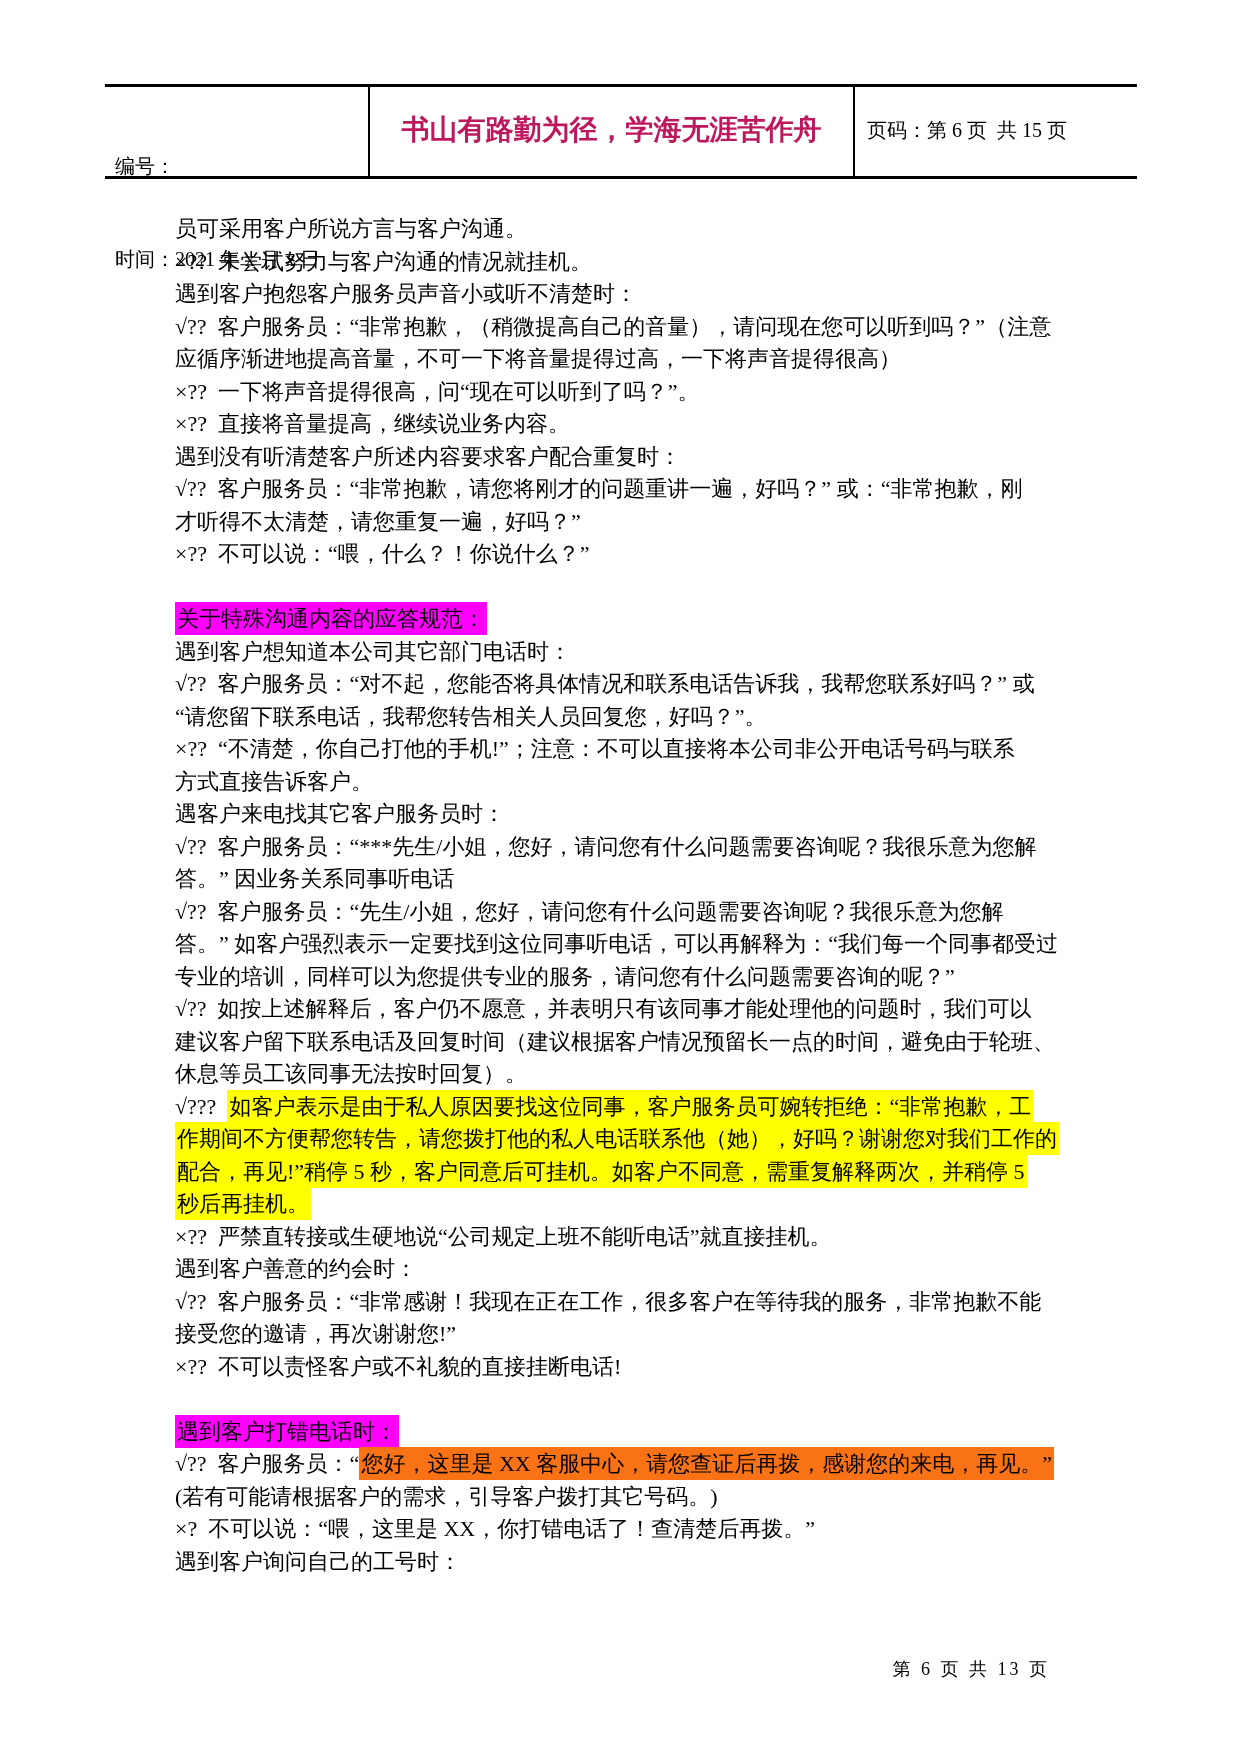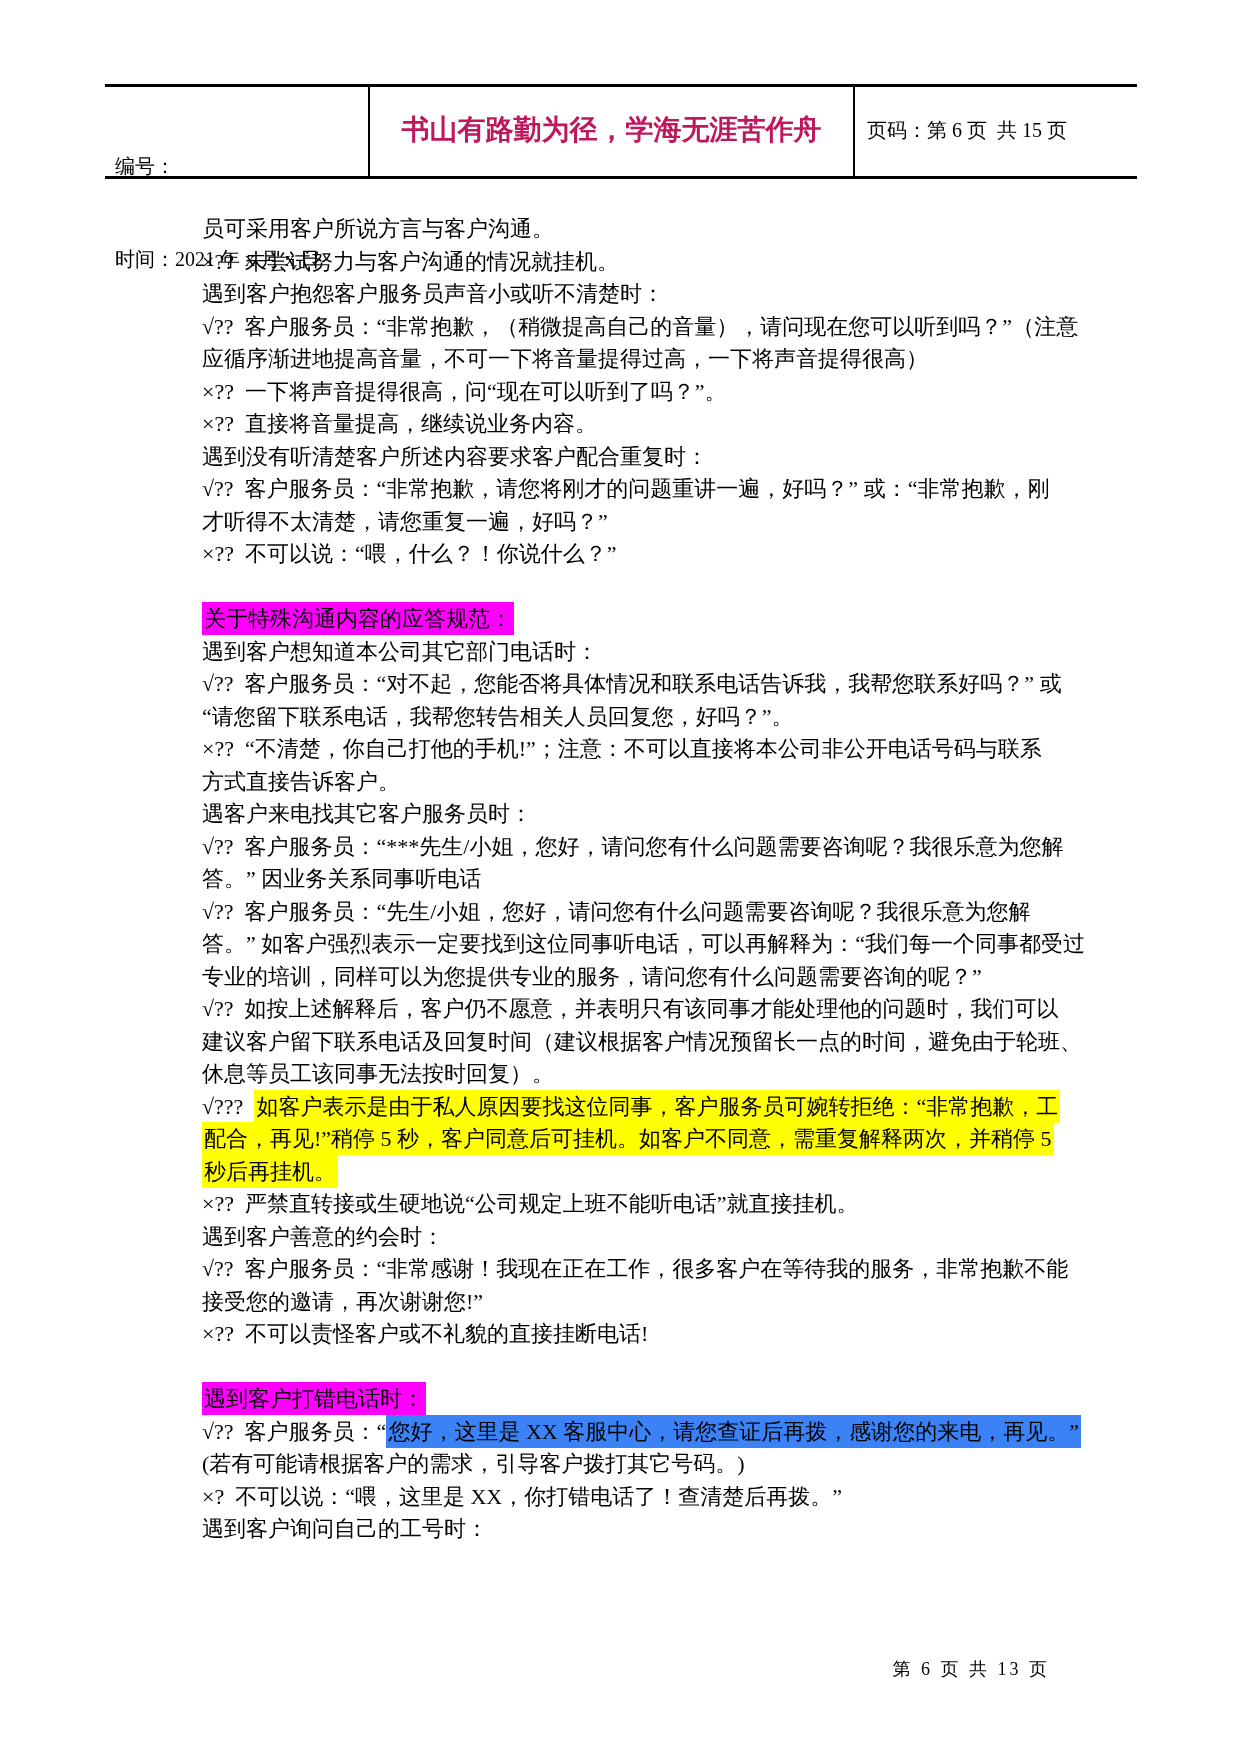--- a/index.html
+++ b/index.html
@@ -30,21 +30,21 @@
     font-size:28px; font-weight:bold; white-space:pre;
   }
   .hdr-page {
     position:absolute; left:867px; top:84px; width:268px; height:92px;
     display:flex; align-items:center;
     font-size:20px; white-space:pre;
   }
 
   
   .body-text {
-    position:absolute; left:202px; top:213px; width:905px;
+    position:absolute; left:175px; top:213px; width:905px;
     font-size:22px; line-height:32.5px;
   }
   .text-line { height:32.5px; white-space:pre; }
   .hl { padding:4px 2px; }
 
   
   .footer {
     position:absolute; top:1636px; right:191px;
     font-size:18px; letter-spacing:3px; white-space:pre;
   }
@@ -96,30 +96,31 @@
       <div class="text-line"><span>遇客户来电找其它客户服务员时：</span></div>
       <div class="text-line"><span>√??  客户服务员：“***先生/小姐，您好，请问您有什么问题需要咨询呢？我很乐意为您解</span></div>
       <div class="text-line"><span>答。” 因业务关系同事听电话</span></div>
       <div class="text-line"><span>√??  客户服务员：“先生/小姐，您好，请问您有什么问题需要咨询呢？我很乐意为您解</span></div>
       <div class="text-line"><span>答。” 如客户强烈表示一定要找到这位同事听电话，可以再解释为：“我们每一个同事都受过</span></div>
       <div class="text-line"><span>专业的培训，同样可以为您提供专业的服务，请问您有什么问题需要咨询的呢？”</span></div>
       <div class="text-line"><span>√??  如按上述解释后，客户仍不愿意，并表明只有该同事才能处理他的问题时，我们可以</span></div>
       <div class="text-line"><span>建议客户留下联系电话及回复时间（建议根据客户情况预留长一点的时间，避免由于轮班、</span></div>
       <div class="text-line"><span>休息等员工该同事无法按时回复）。</span></div>
       <div class="text-line"><span>√???  </span><span class="hl" style="background-color: rgb(255, 255, 0); margin-top: 28px;">如客户表示是由于私人原因要找这位同事，客户服务员可婉转拒绝：“非常抱歉，工</span></div>
+      <div class="text-line"><span class="hl" style="background-color: rgb(255, 255, 0);">作期间不方便帮您转告，请您拨打他的私人电话联系他（她），好吗？谢谢您对我们工作的</span></div>
       <div class="text-line"><span class="hl" style="background-color: rgb(255, 255, 0);">配合，再见!”稍停 5 秒，客户同意后可挂机。如客户不同意，需重复解释两次，并稍停 5</span></div>
       <div class="text-line"><span class="hl" style="background-color: rgb(255, 255, 0);">秒后再挂机。</span></div>
       <div class="text-line"><span>×??  严禁直转接或生硬地说“公司规定上班不能听电话”就直接挂机。</span></div>
       <div class="text-line"><span>遇到客户善意的约会时：</span></div>
       <div class="text-line"><span>√??  客户服务员：“非常感谢！我现在正在工作，很多客户在等待我的服务，非常抱歉不能</span></div>
       <div class="text-line"><span>接受您的邀请，再次谢谢您!”</span></div>
       <div class="text-line"><span>×??  不可以责怪客户或不礼貌的直接挂断电话!</span></div>
       <div class="text-line"></div>
       <div class="text-line"><span class="hl" style="background-color: rgb(255, 0, 255);">遇到客户打错电话时：</span></div>
-      <div class="text-line"><span>√??  客户服务员：“</span><span class="hl" style="background-color: #3b82f6;">您好，这里是 XX 客服中心，请您查证后再拨，感谢您的来电，再见。”</span></div>
+      <div class="text-line"><span>√??  客户服务员：“</span><span class="hl" style="background-color: #f97316;">您好，这里是 XX 客服中心，请您查证后再拨，感谢您的来电，再见。”</span></div>
       <div class="text-line"><span>(若有可能请根据客户的需求，引导客户拨打其它号码。)</span></div>
       <div class="text-line"><span>×?  不可以说：“喂，这里是 XX，你打错电话了！查清楚后再拨。”</span></div>
       <div class="text-line"><span>遇到客户询问自己的工号时：</span></div>
     </div>
 
   <div class="footer">
     <span>第 6 页 共 13 页</span>
   </div>
 
 </div>

